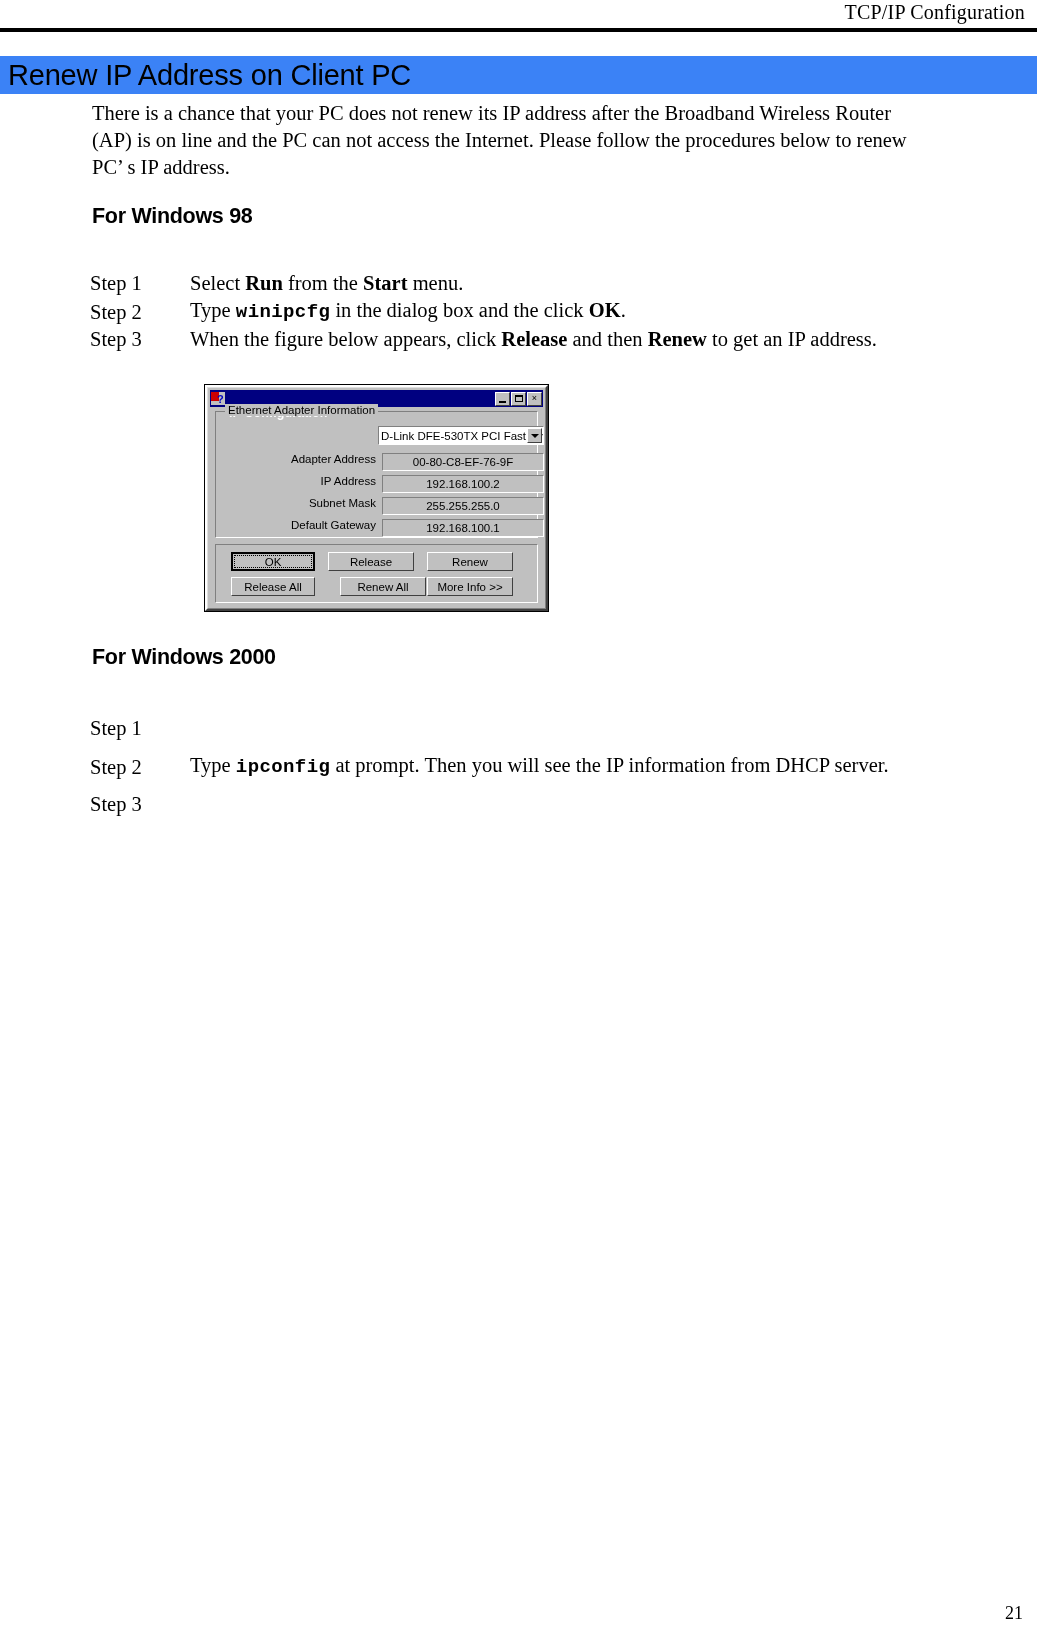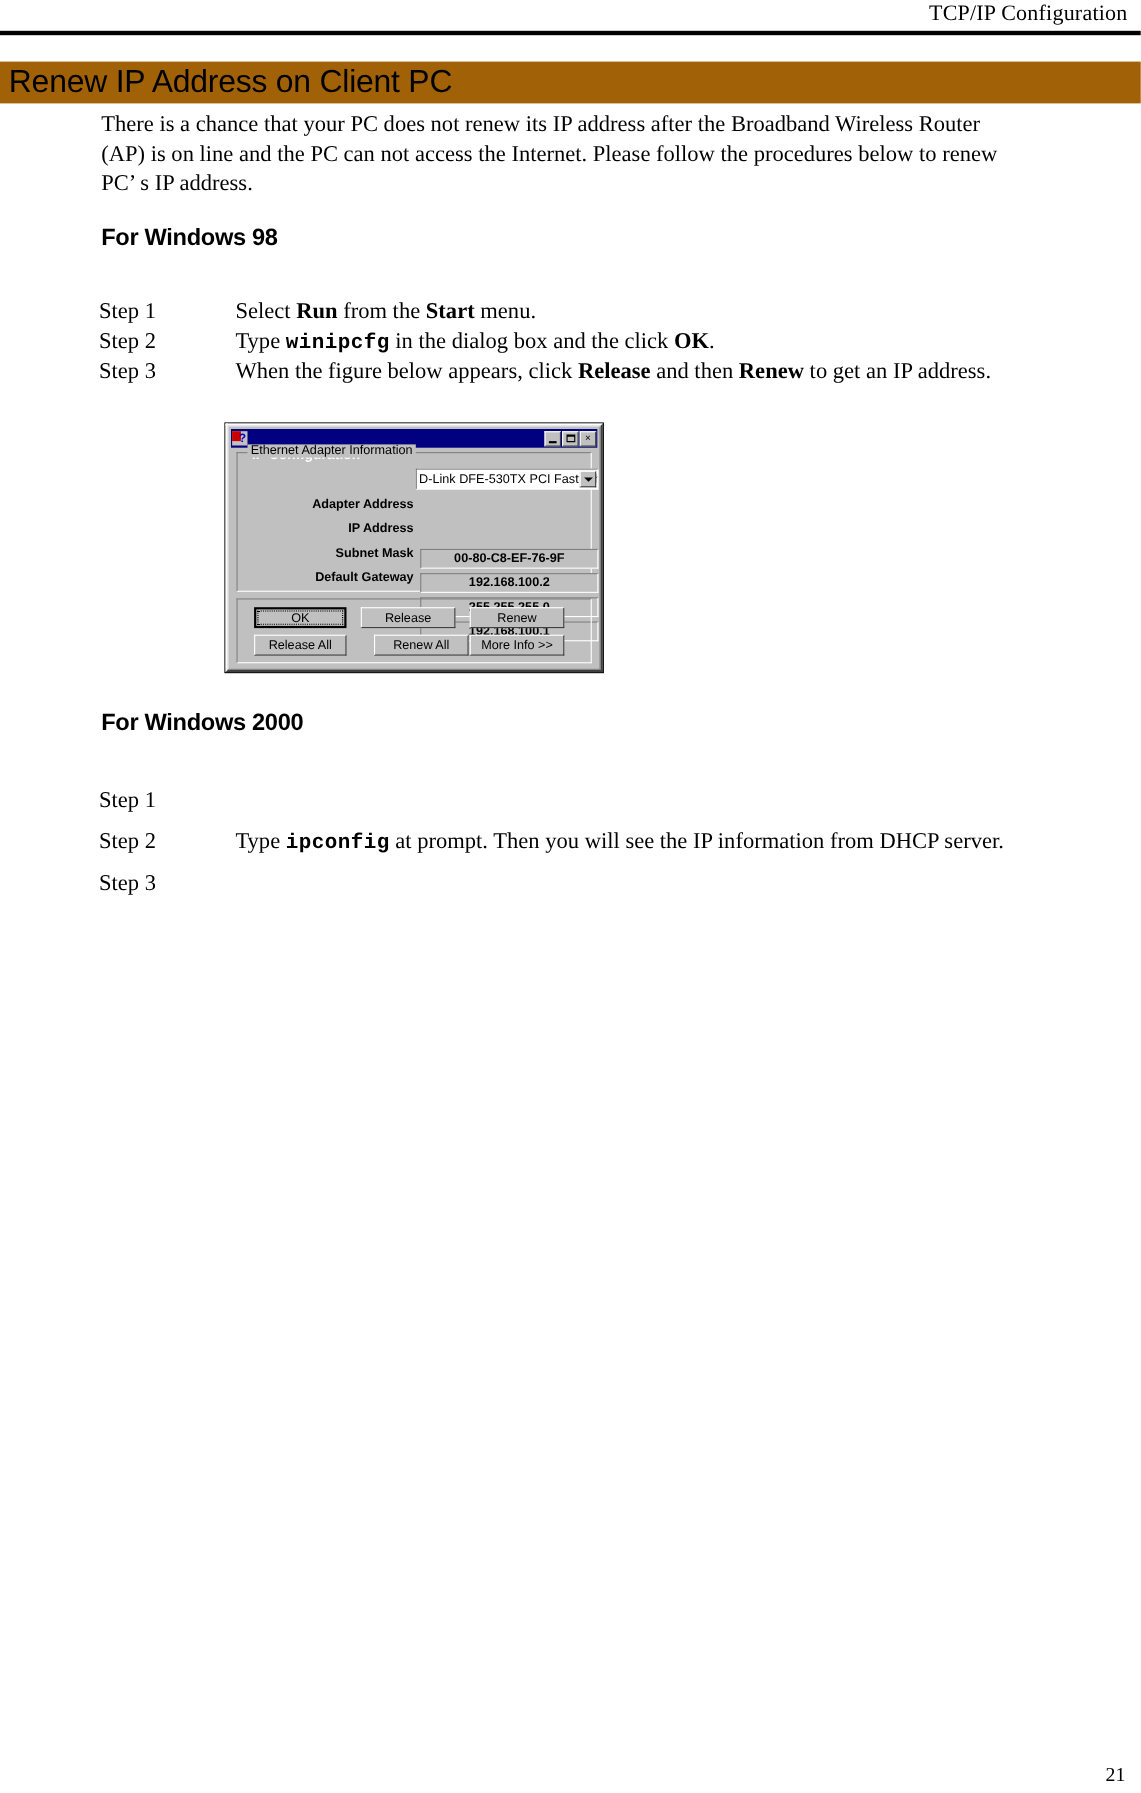--- a/index.html
+++ b/index.html
@@ -23,21 +23,21 @@
     font-size:20px; letter-spacing:0.2px; white-space:nowrap;
   }
   .header-rule{
     position:absolute; left:0; top:28px; width:1037px; height:4px;
     background:#000;
   }
 
   
   .section-banner{
     position:absolute; left:0; top:56px; width:1037px; height:38px;
-    background:#a16207;
+    background:#3b82f6;
     display:flex; align-items:center;
   }
   .section-banner-text{
     font-family:"Liberation Sans", sans-serif;
     font-size:29px; font-weight:400; color:#000;
     padding-left:8px; white-space:nowrap; letter-spacing:-0.2px;
   }
 
   
   .intro{
@@ -47,22 +47,22 @@
 
   .h2{
     position:absolute; left:92px;
     font-family:"Liberation Sans", sans-serif;
     font-weight:bold; font-size:21.5px; letter-spacing:-0.3px;
     white-space:nowrap;
   }
 
   .steps{ position:absolute; left:90px; width:900px; }
   .step-row{
-    display:flex; align-items:flex-start;
-    font-size:20.5px; line-height:27px;gap:24px;
+    display:flex; align-items:flex-end;
+    font-size:20.5px; line-height:27px;
   }
   .step-label{
     flex:0 0 100px; white-space:nowrap;
   }
   .step-body{ flex:1 1 auto; }
   .step-row.tight{ line-height:27px; }
   .step-row.loose{ line-height:37px; }
   b{ font-weight:bold; }
   .mono{
     font-family:"Liberation Mono", monospace;
@@ -155,34 +155,33 @@
     border-right:1px solid #404040; border-bottom:1px solid #404040;
     display:flex; align-items:center; justify-content:center;
   }
   .combo-arrow i{
     display:block; width:0; height:0;
     border-left:4px solid transparent; border-right:4px solid transparent;
     border-top:4px solid #000;
   }
 
   .field-row{
-    position:absolute; left:0; width:100%; height:21px;font-weight:bold;
+    position:absolute; left:0; width:100%; height:21px;
   }
   .field-label{
     position:absolute; left:0; width:160px; text-align:right;
     font-size:11.5px; white-space:nowrap;
   }
   .field-value{
     position:absolute; left:166px; width:162px; height:18px;
     background:#c0c0c0;
     border-top:1px solid #808080; border-left:1px solid #808080;
     border-right:1px solid #fff; border-bottom:1px solid #fff;
     font-size:11.5px; text-align:center; line-height:16px;
     white-space:nowrap;
-    margin-top:46px;
   }
 
   .btnpanel{
     position:absolute; left:8px; top:157px; right:8px; bottom:6px;
     border:1px solid #808080;
     border-right-color:#fff; border-bottom-color:#fff;
   }
   .btn{
     position:absolute; height:19px;
     background:#c0c0c0;

